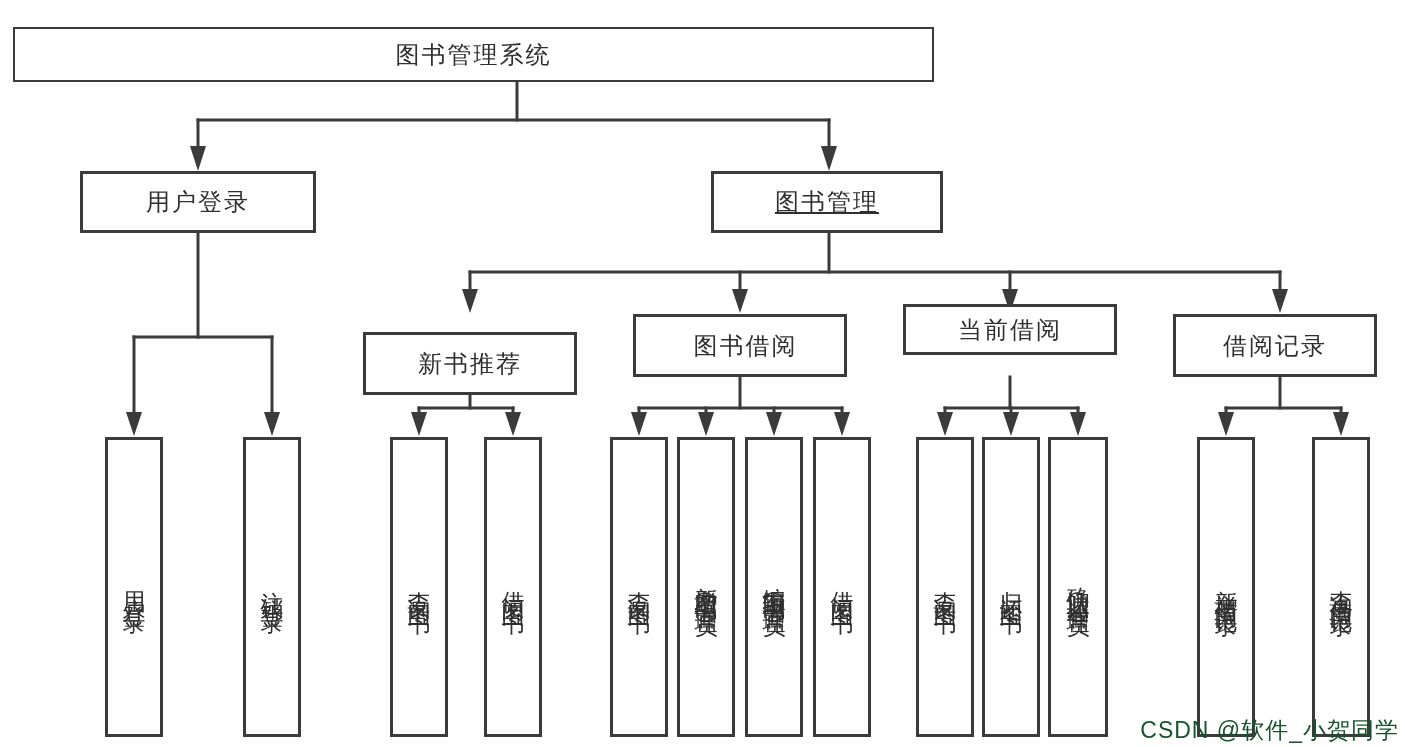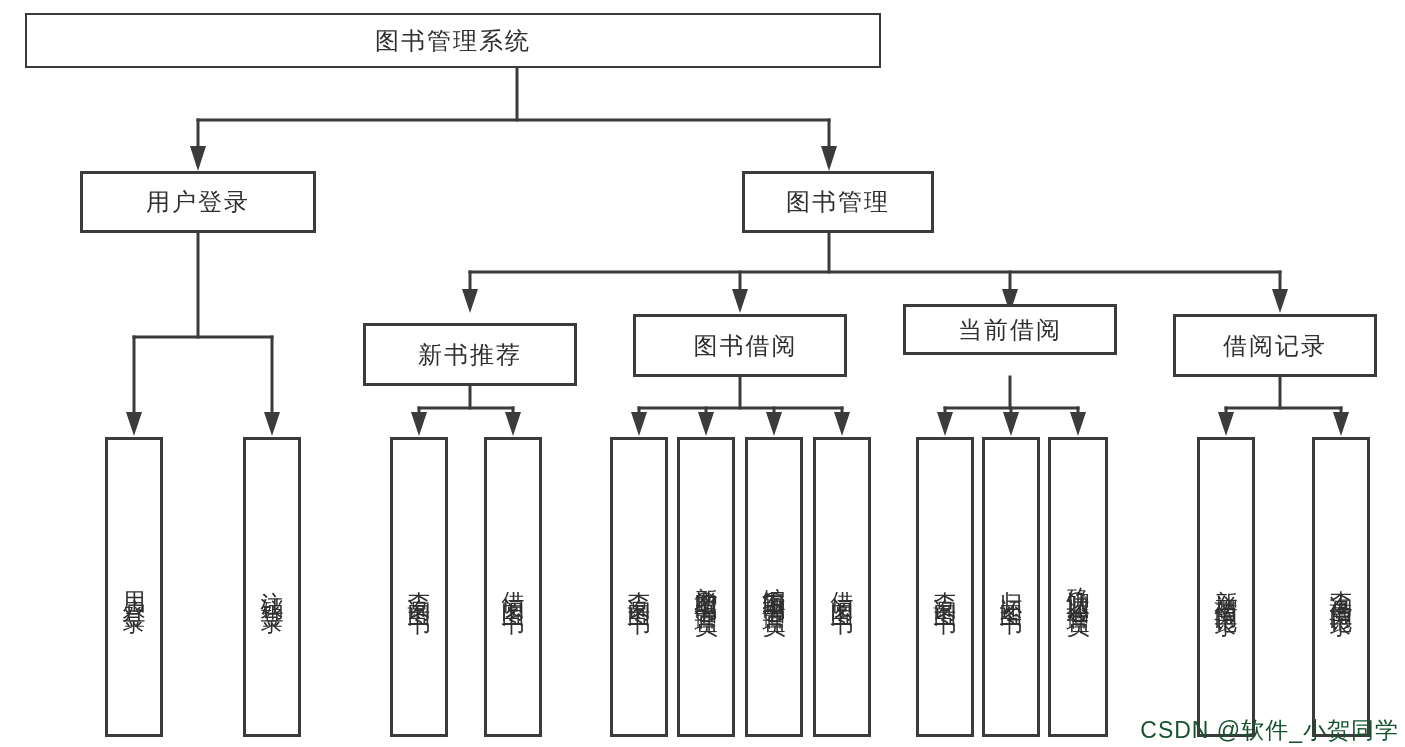--- a/index.html
+++ b/index.html
@@ -30,23 +30,22 @@
     background: #ffffff;
     display: flex;
     align-items: center;
     justify-content: center;
     font-size: 24px;
     letter-spacing: 2px;
     color: #2f2f2f;
     white-space: nowrap;
   }
   .root {
-    left: 13px; top: 13px; width: 856px; height: 55px;
+    left: 13px; top: 27px; width: 921px; height: 55px;
     border-width: 2px;
-    margin-left: 12px;
   }
   .vbox {
     position: absolute;
     box-sizing: border-box;
     border: 3px solid #3b3b3b;
     background: #ffffff;
     top: 437px;
     height: 300px;
     width: 58px;
     display: flex;
@@ -138,23 +137,23 @@
       <polygon points="1003,412 1019,412 1011,436"></polygon>
       <polygon points="1070,412 1086,412 1078,436"></polygon>
       <polygon points="1218,412 1234,412 1226,436"></polygon>
       <polygon points="1333,412 1349,412 1341,436"></polygon>
     </g>
   </svg>
 
   <div class="box root">图书管理系统</div>
 
   <div class="box" style="left:80px; top:171px; width:236px; height:62px;">用户登录</div>
-  <div class="box" style="left:742px; top:171px; width:192px; height:62px;">图书管理</div>
+  <div class="box" style="left:711px; top:171px; width:232px; height:62px;text-decoration:underline;">图书管理</div>
 
-  <div class="box" style="left:363px; top:323px; width:214px; height:63px;">新书推荐</div>
+  <div class="box" style="left:363px; top:332px; width:214px; height:63px;">新书推荐</div>
   <div class="box" style="left:633px; top:314px; width:214px; height:63px;padding-left:11px;">图书借阅</div>
   <div class="box" style="left:903px; top:304px; width:214px; height:51px;">当前借阅</div>
   <div class="box" style="left:1173px; top:314px; width:204px; height:63px;">借阅记录</div>
 
   <div class="vbox" style="left:105px;">用户登录</div>
   <div class="vbox" style="left:243px;">注销登录</div>
 
   <div class="vbox" style="left:390px;">查询图书</div>
   <div class="vbox" style="left:484px;">借阅图书</div>
 

